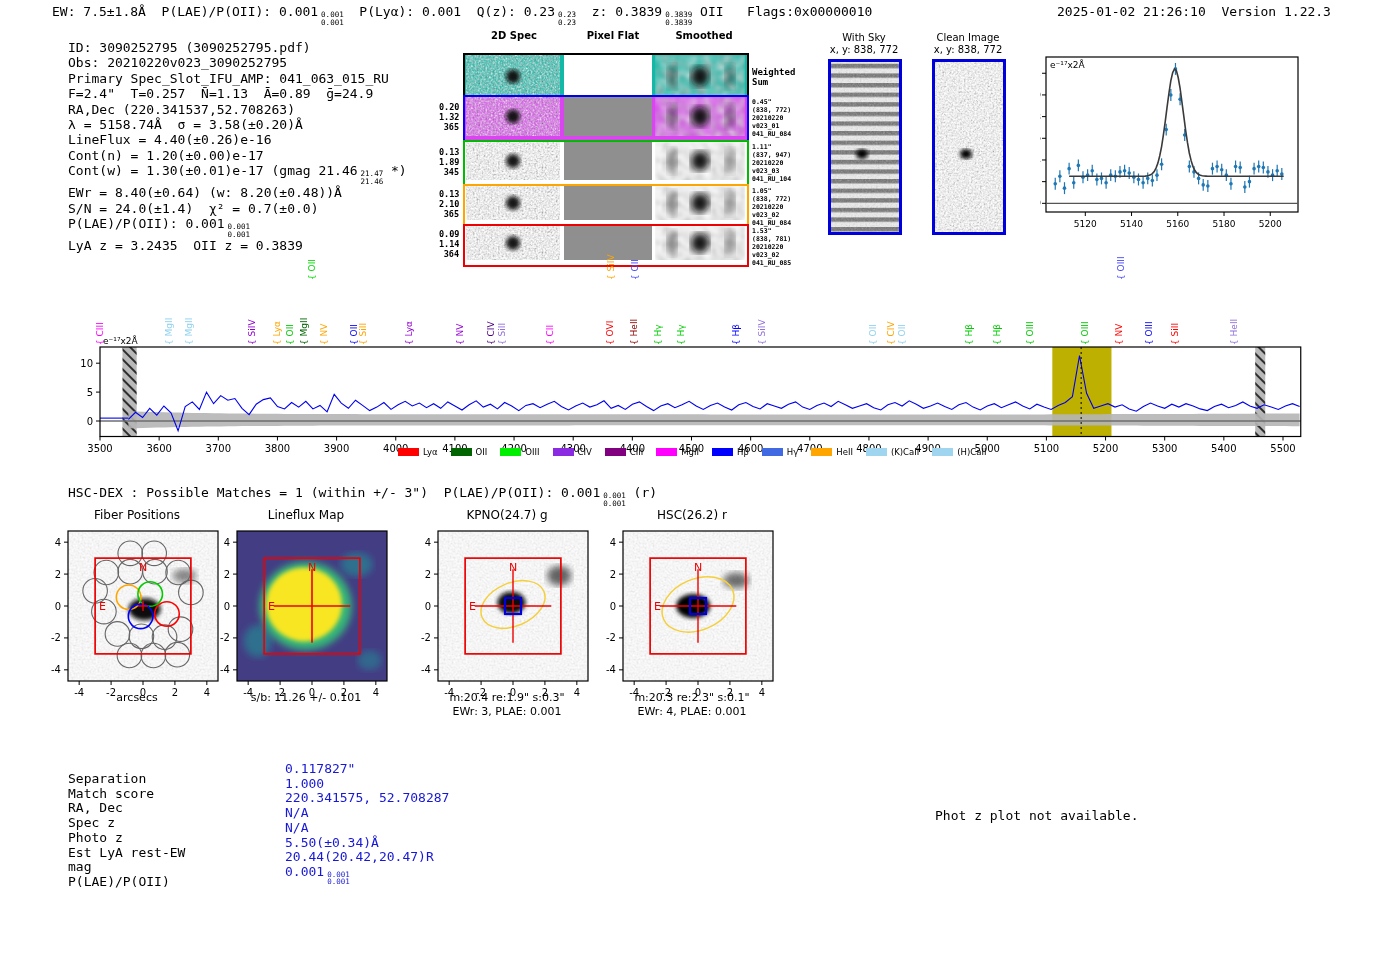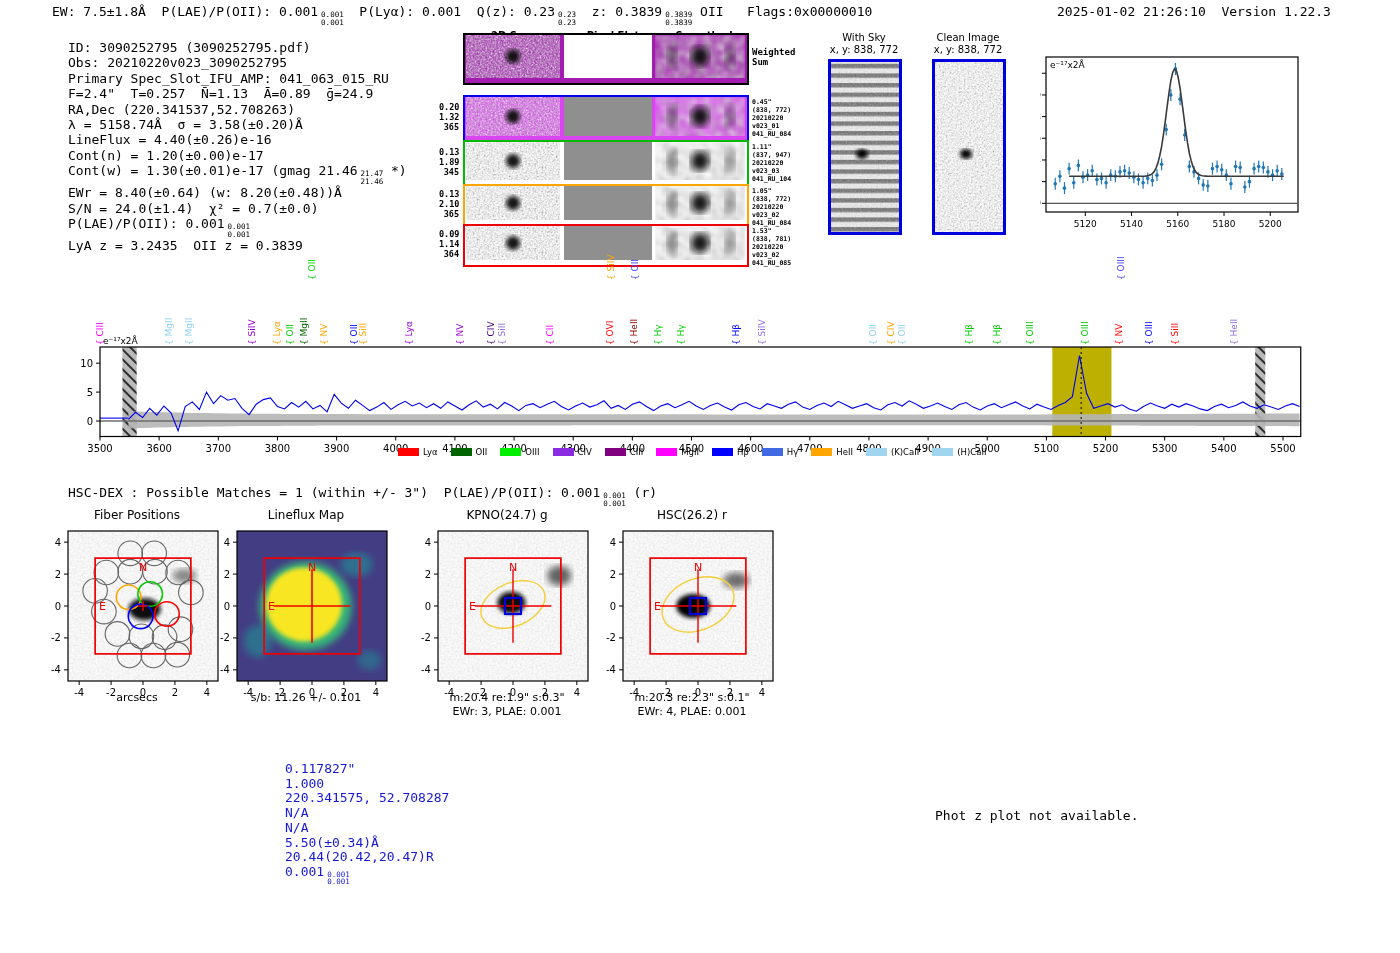--- a/index.html
+++ b/index.html
@@ -88,21 +88,21 @@
 <div class="abs" id="hdr-left"><span>EW: 7.5±1.8Å  P(LAE)/P(OII): 0.001</span><span class="stk"><span>0.001</span><span>0.001</span></span><span>  P(Lyα): 0.001  Q(z): 0.23</span><span class="stk"><span>0.23</span><span>0.23</span></span><span>  z: 0.3839</span><span class="stk"><span>0.3839</span><span>0.3839</span></span><span> OII   Flags:0x00000010</span></div>
 <div class="abs" id="hdr-right"><span>2025-01-02 21:26:10</span>  <span>Version 1.22.3</span></div>
 
 <div class="abs mono13" id="info"><div class="mono13"><span>ID: 3090252795 (3090252795.pdf)</span></div><div class="mono13"><span>Obs: 20210220v023_3090252795</span></div><div class="mono13"><span>Primary Spec_Slot_IFU_AMP: 041_063_015_RU</span></div><div class="mono13"><span>F=2.4"  T=0.257  N̄=1.13  Ā=0.89  ḡ=24.9</span></div><div class="mono13"><span>RA,Dec (220.341537,52.708263)</span></div><div class="mono13"><span>λ = 5158.74Å  σ = 3.58(±0.20)Å</span></div><div class="mono13"><span>LineFlux = 4.40(±0.26)e-16</span></div><div class="mono13"><span>Cont(n) = 1.20(±0.00)e-17</span></div><div class="mono13"><span>Cont(w) = 1.30(±0.01)e-17 (gmag 21.46</span><span class="stk"><span>21.47</span><span>21.46</span></span><span> *)</span></div><div class="mono13"><span>EWr = 8.40(±0.64) (w: 8.20(±0.48))Å</span></div><div class="mono13"><span>S/N = 24.0(±1.4)  χ² = 0.7(±0.0)</span></div><div class="mono13"><span>P(LAE)/P(OII): 0.001</span><span class="stk"><span>0.001</span><span>0.001</span></span></div><div class="mono13"><span>LyA z = 3.2435  OII z = 0.3839</span></div></div>
 
 <div class="abs" id="twod" style="left:443px;top:30px;width:360px;height:235px;font-weight:bold;">
   <div class="coltitle sans" style="left:23px">2D Spec</div>
   <div class="coltitle sans" style="left:122px">Pixel Flat</div>
   <div class="coltitle sans" style="left:213px">Smoothed</div>
   <div id="twod-rows">
-      <div class="abs" style="left: 20px; top: 3px; width: 282px; height: 48px; border: 2.5px solid rgb(0, 0, 0); background: #a21caf;">
+      <div class="abs" style="left: 20px; top: 23px; width: 282px; height: 48px; border: 2.5px solid rgb(0, 0, 0); background: #14b8a6;">
         <svg width="94" height="43" style="position:absolute;left:1px;top:0px">
           <rect x="0" y="0" width="94" height="48" filter="url(#nz)"></rect>
           <ellipse cx="47" cy="21.5" rx="7" ry="7" fill="#0a0a0a" filter="url(#blur1)" opacity="0.95"></ellipse>
         </svg>
         <svg width="88" height="43" style="position:absolute;left:99px;top:0px">
           <rect x="0" y="0" width="88" height="48" fill="#ffffff"></rect>
         </svg>
         <svg width="90" height="43" style="position:absolute;left:190px;top:0px">
           <rect x="0" y="0" width="90" height="48" filter="url(#nzsmooth)"></rect>
           <ellipse cx="45" cy="21.5" rx="9" ry="10" fill="#0a0a0a" filter="url(#blur2)" opacity="0.95"></ellipse>
@@ -654,20 +654,21 @@
         <text x="162.84" y="171" font-size="10" text-anchor="middle">4</text>
         <line x1="20" x2="24" y1="17.159999999999997" y2="17.159999999999997" stroke="#000"></line>
         <text x="17" y="20.659999999999997" font-size="10" text-anchor="end">4</text>
       </svg>
       <div class="ccap">m:20.3  re:2.3"  s:0.1"</div>
       <div class="ccap" style="margin-top: 0px;">EWr: 4, PLAE: 0.001</div>
     </div>
   </div>
 
 <div class="abs" id="match-table" style="width:450px;height:140px;">
+  <div id="mt-labels"><div>Separation</div><div>Match score</div><div>RA, Dec</div><div>Spec z</div><div>Photo z</div><div>Est LyA rest-EW</div><div>mag</div><div>P(LAE)/P(OII)</div></div>
   <div id="mt-values"><div>0.117827"</div><div>1.000</div><div>220.341575, 52.708287</div><div>N/A</div><div>N/A</div><div>5.50(±0.34)Å</div><div>20.44(20.42,20.47)R</div><div><span>0.001</span><span class="stk"><span>0.001</span><span>0.001</span></span></div></div>
 </div>
 
 <div class="abs" id="photz-note">Phot z plot not available.</div>
 
 <svg width="74" height="176" style="position:absolute;left:828px;top:59px">
     <rect x="0" y="0" width="74" height="176" fill="#fff"></rect>
     <rect x="2" y="2" width="70" height="172" fill="url(#stripeP)"></rect>
     <rect x="2" y="2" width="70" height="172" filter="url(#nz)" opacity="0.35"></rect>
     <ellipse cx="34" cy="95" rx="6" ry="5" fill="#050505" filter="url(#blur1)"></ellipse>

